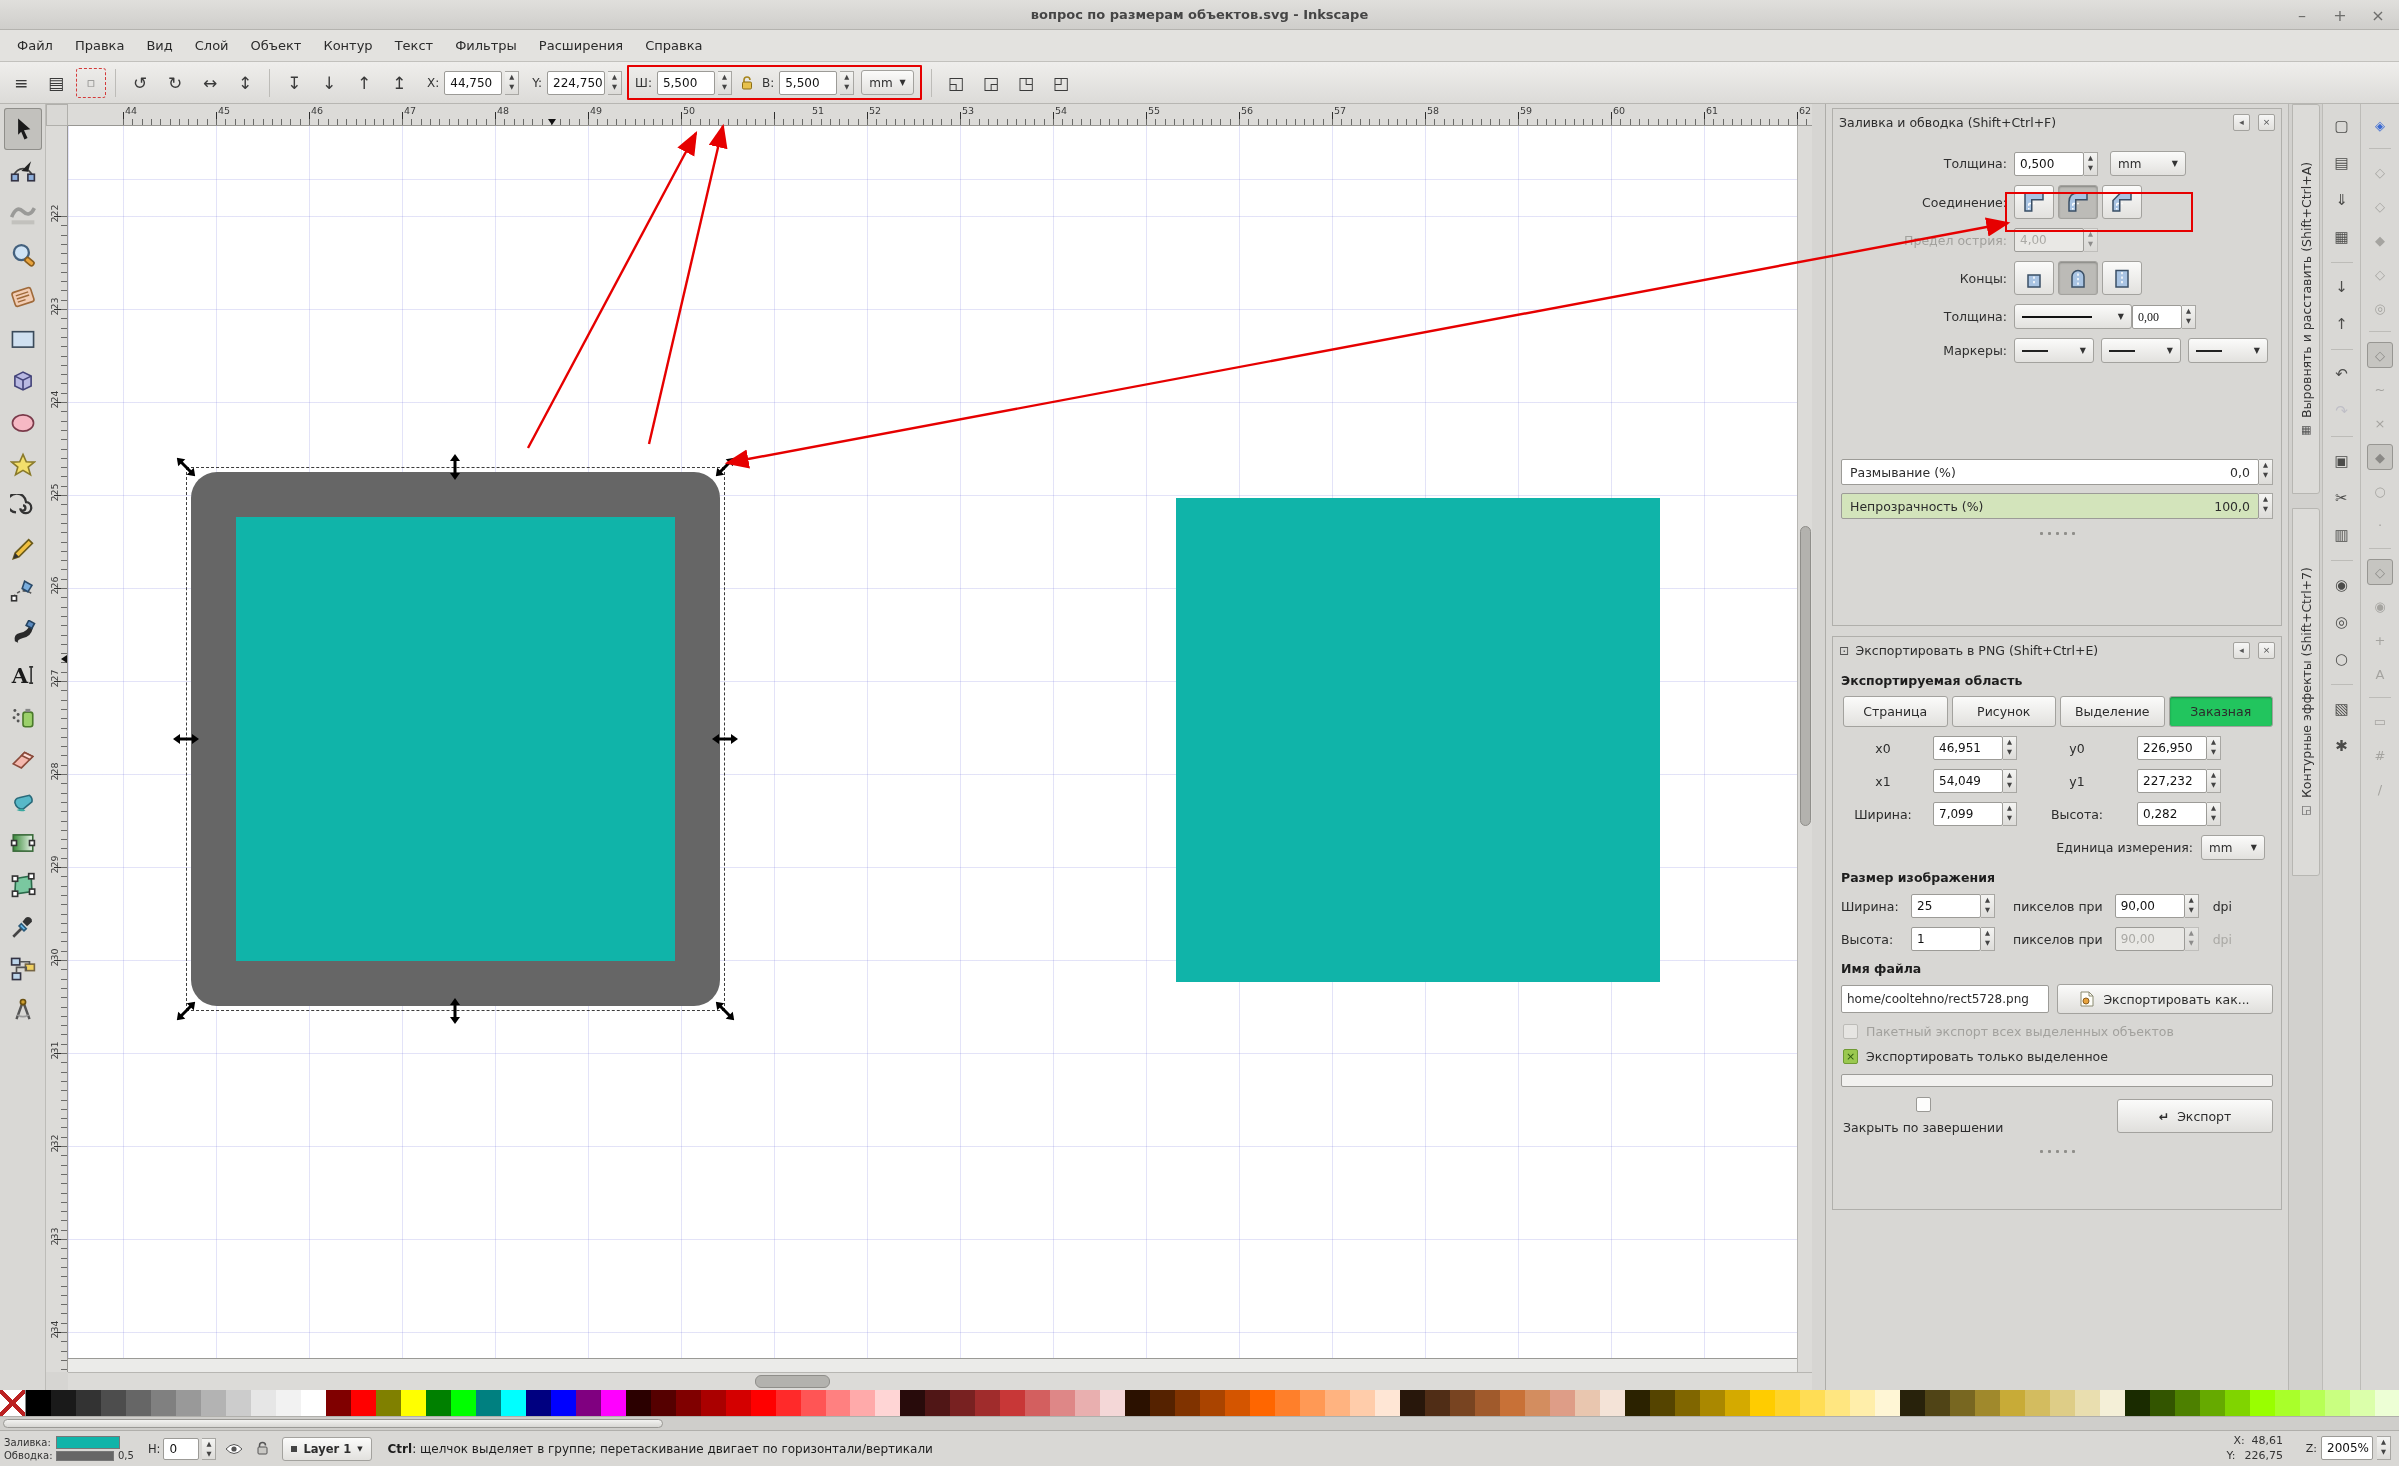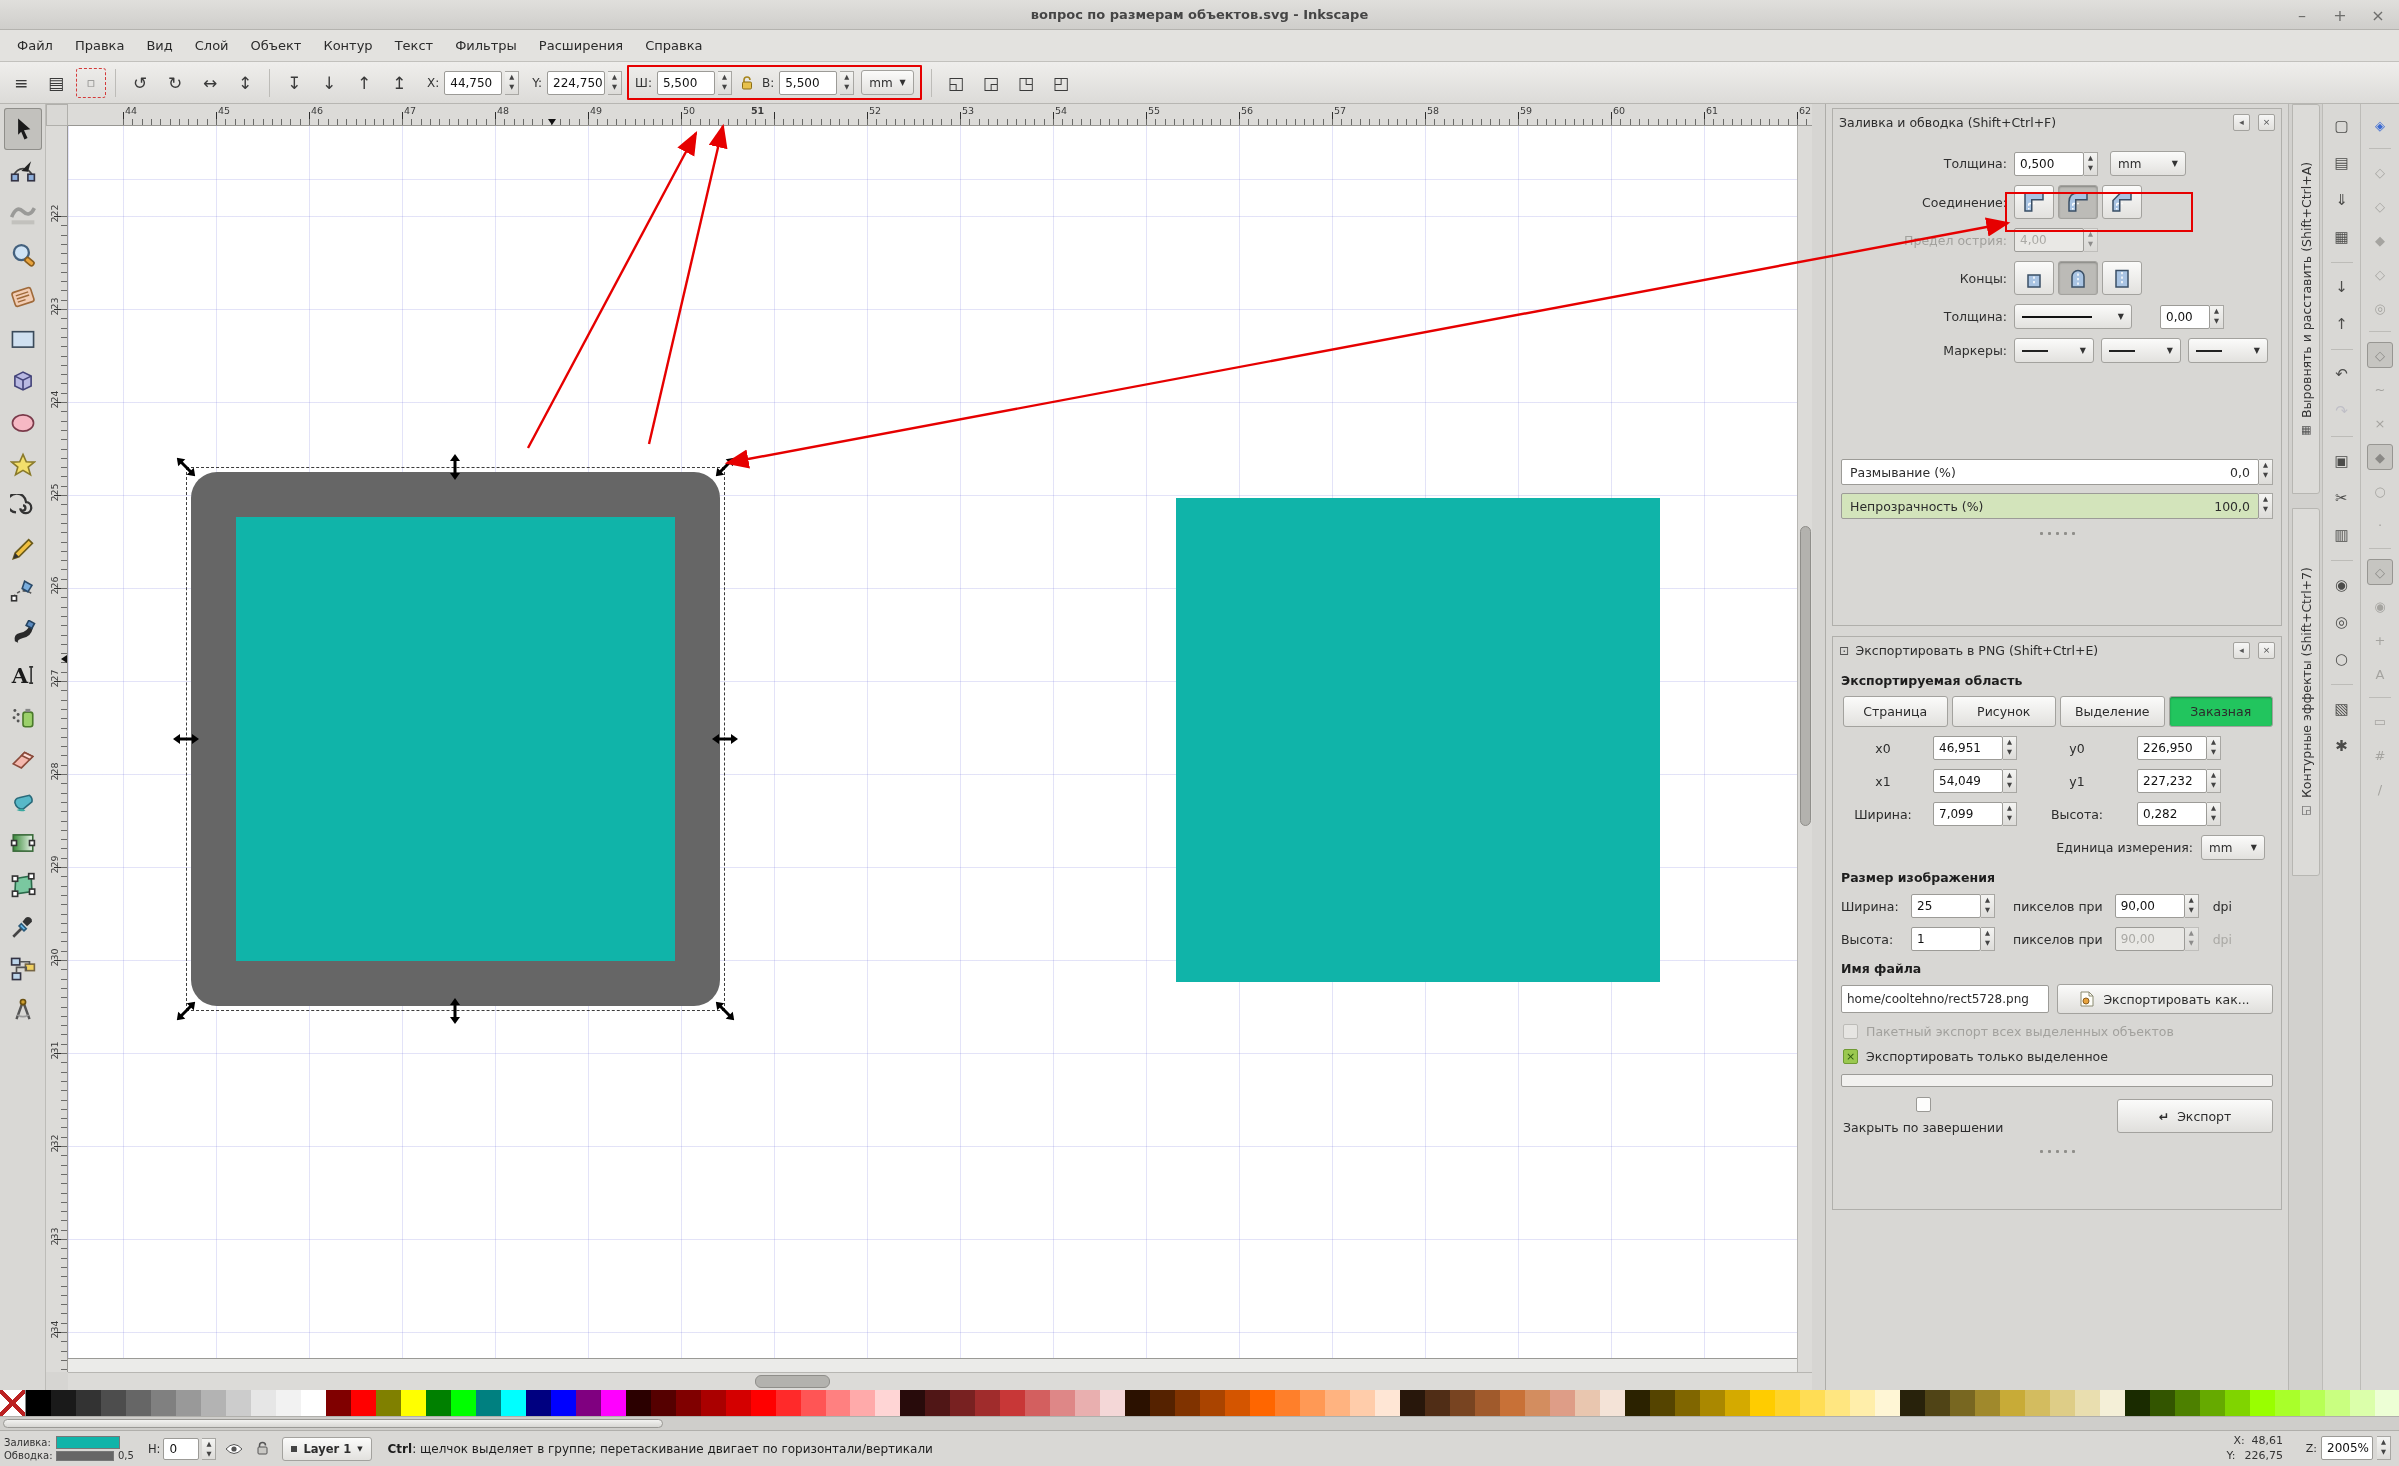--- a/index.html
+++ b/index.html
@@ -432,21 +432,21 @@
 <div class="corner"></div>
 <div class="hruler">
   <span class="rcur-h"></span>
 <span class="hlab" style="left: 57px;">44</span>
     <span class="hlab" style="left: 150px;">45</span>
     <span class="hlab" style="left: 243px;">46</span>
     <span class="hlab" style="left: 336px;">47</span>
     <span class="hlab" style="left: 429px;">48</span>
     <span class="hlab" style="left: 522px;">49</span>
     <span class="hlab" style="left: 615px;">50</span>
-    <span class="hlab" style="left: 683px; font-weight: bold;">51</span>
+    <span class="hlab" style="left: 744px;">51</span>
     <span class="hlab" style="left: 801px;">52</span>
     <span class="hlab" style="left: 894px;">53</span>
     <span class="hlab" style="left: 987px;">54</span>
     <span class="hlab" style="left: 1080px;">55</span>
     <span class="hlab" style="left: 1173px;">56</span>
     <span class="hlab" style="left: 1266px;">57</span>
     <span class="hlab" style="left: 1359px;">58</span>
     <span class="hlab" style="left: 1452px;">59</span>
     <span class="hlab" style="left: 1545px;">60</span>
     <span class="hlab" style="left: 1638px;">61</span>
@@ -608,21 +608,21 @@
           </svg>
       </span>
     </div>
 
     <div class="prow">
       <span class="plabel">Толщина:</span>
       <span class="combo" style="width:118px;justify-content:space-between;">
         <span class="dashline"></span>
           <b class="dca">▼</b>
       </span>
-      <span class="field w50" style="margin-left:28px;">0,00</span>
+      <span class="field w50" style="margin-left:0;font-family:Liberation Serif, serif;">0,00</span>
       <span class="spb">
           <i>▲</i>
           <i>▼</i>
         </span>
     </div>
 
     <div class="prow">
       <span class="plabel">Маркеры:</span>
       <span class="combo" style="width:80px;justify-content:space-between;">
         <span class="markline"></span>

